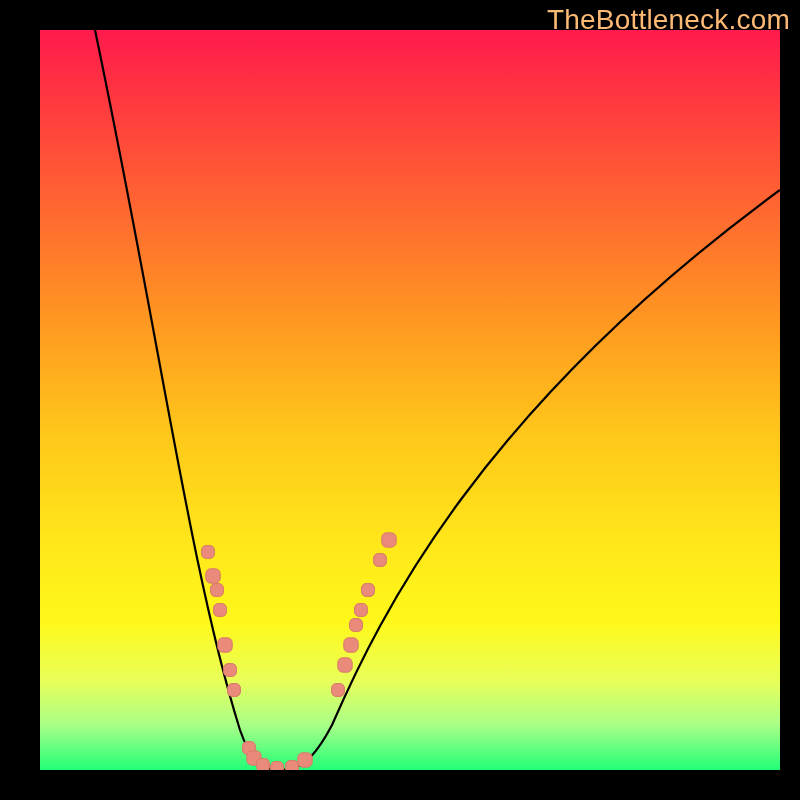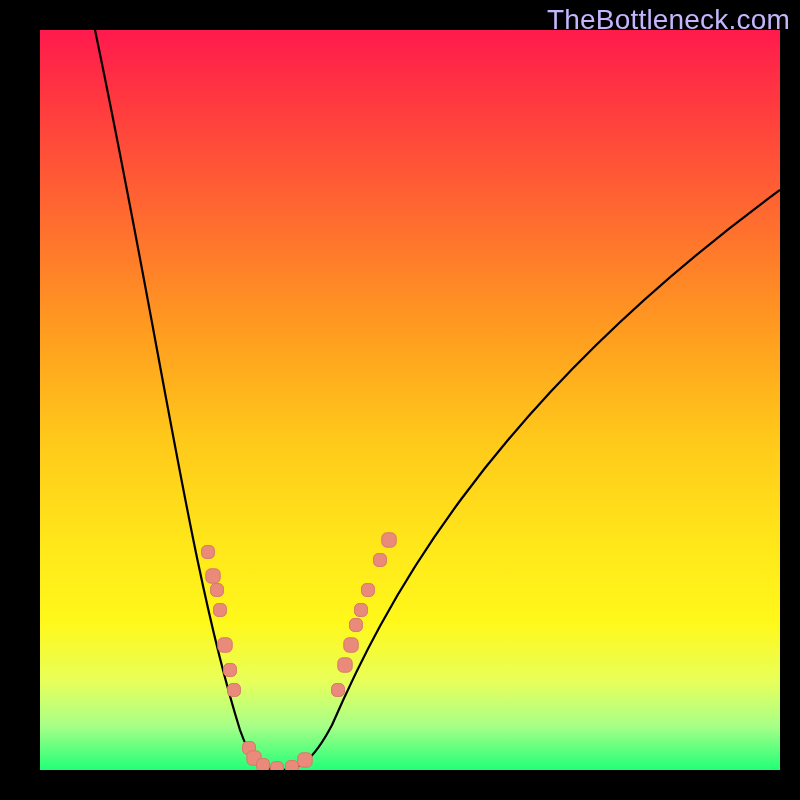--- a/index.html
+++ b/index.html
@@ -35,21 +35,21 @@
       #e8ff5a 88%,
       #a8ff88 94%,
       #22ff77 100%);
   }
   .watermark {
     position: absolute;
     top: 4px;
     right: 10px;
     font-family: Arial, Helvetica, sans-serif;
     font-size: 28px;
-    color: #c4b5fd;
+    color: #fdba74;
     letter-spacing: 0.2px;
   }
   svg.curve {
     position: absolute;
     left: 0;
     top: 0;
     width: 740px;
     height: 740px;
   }
 </style>

